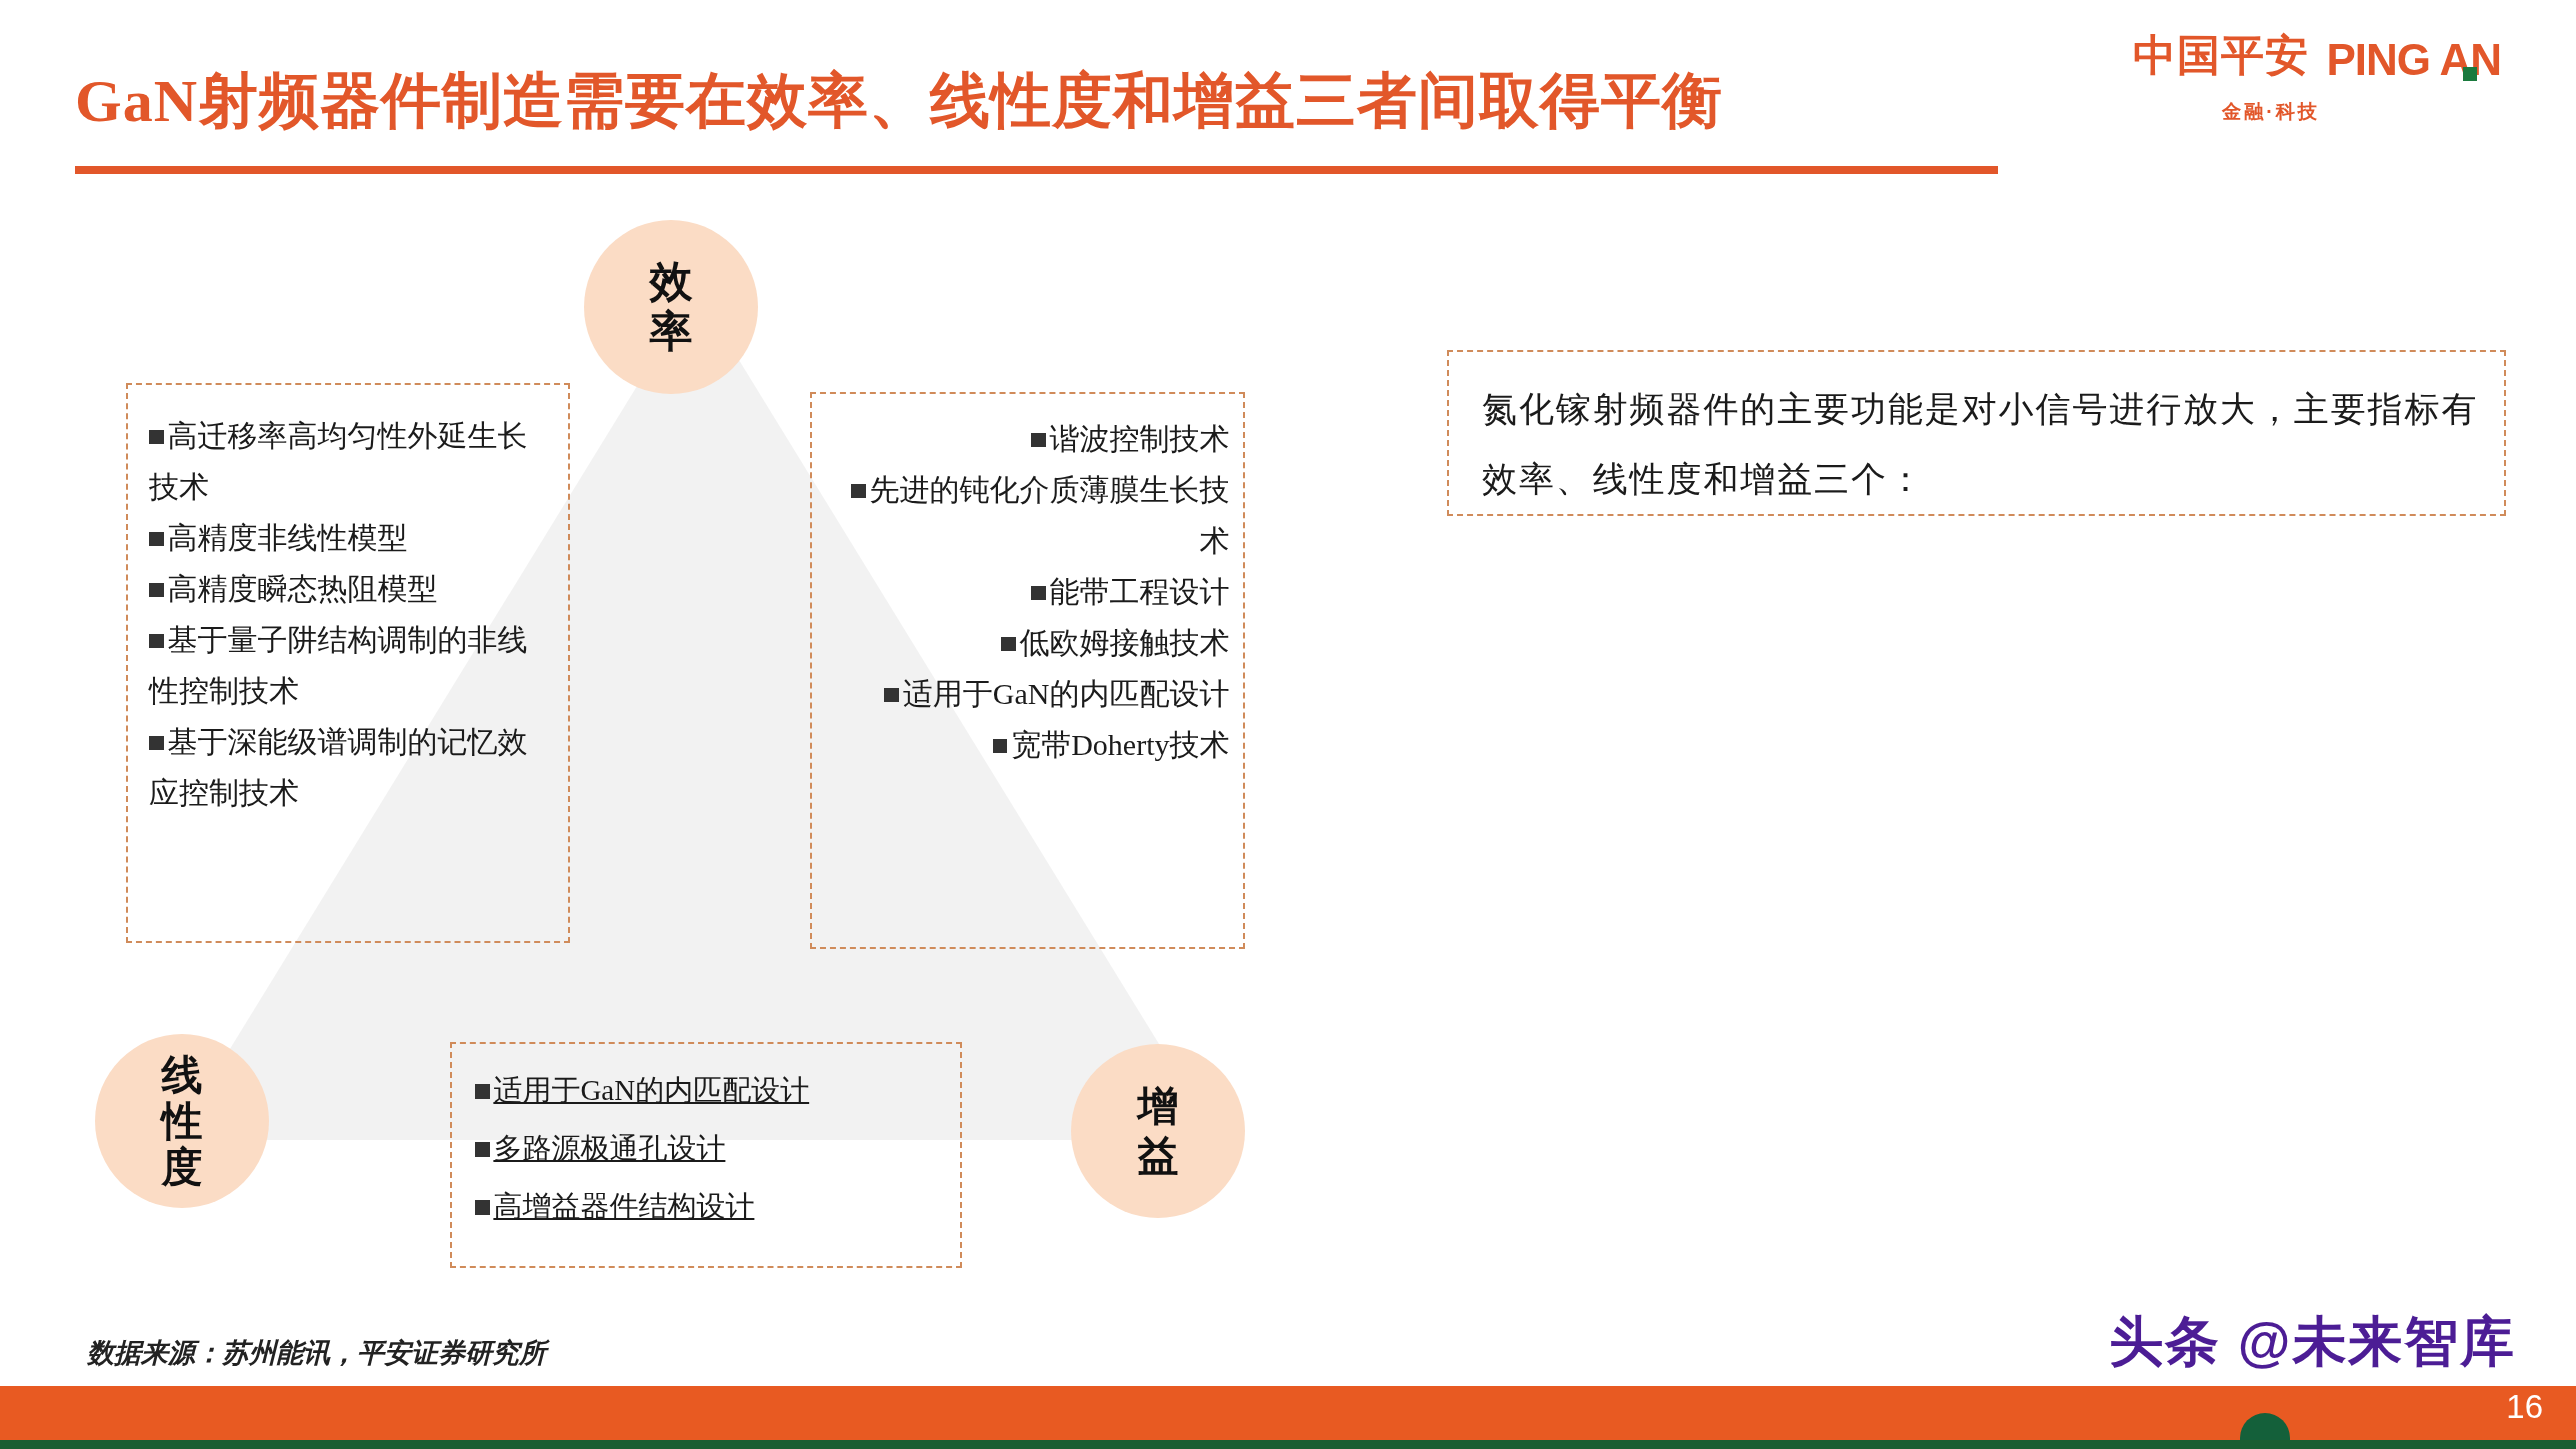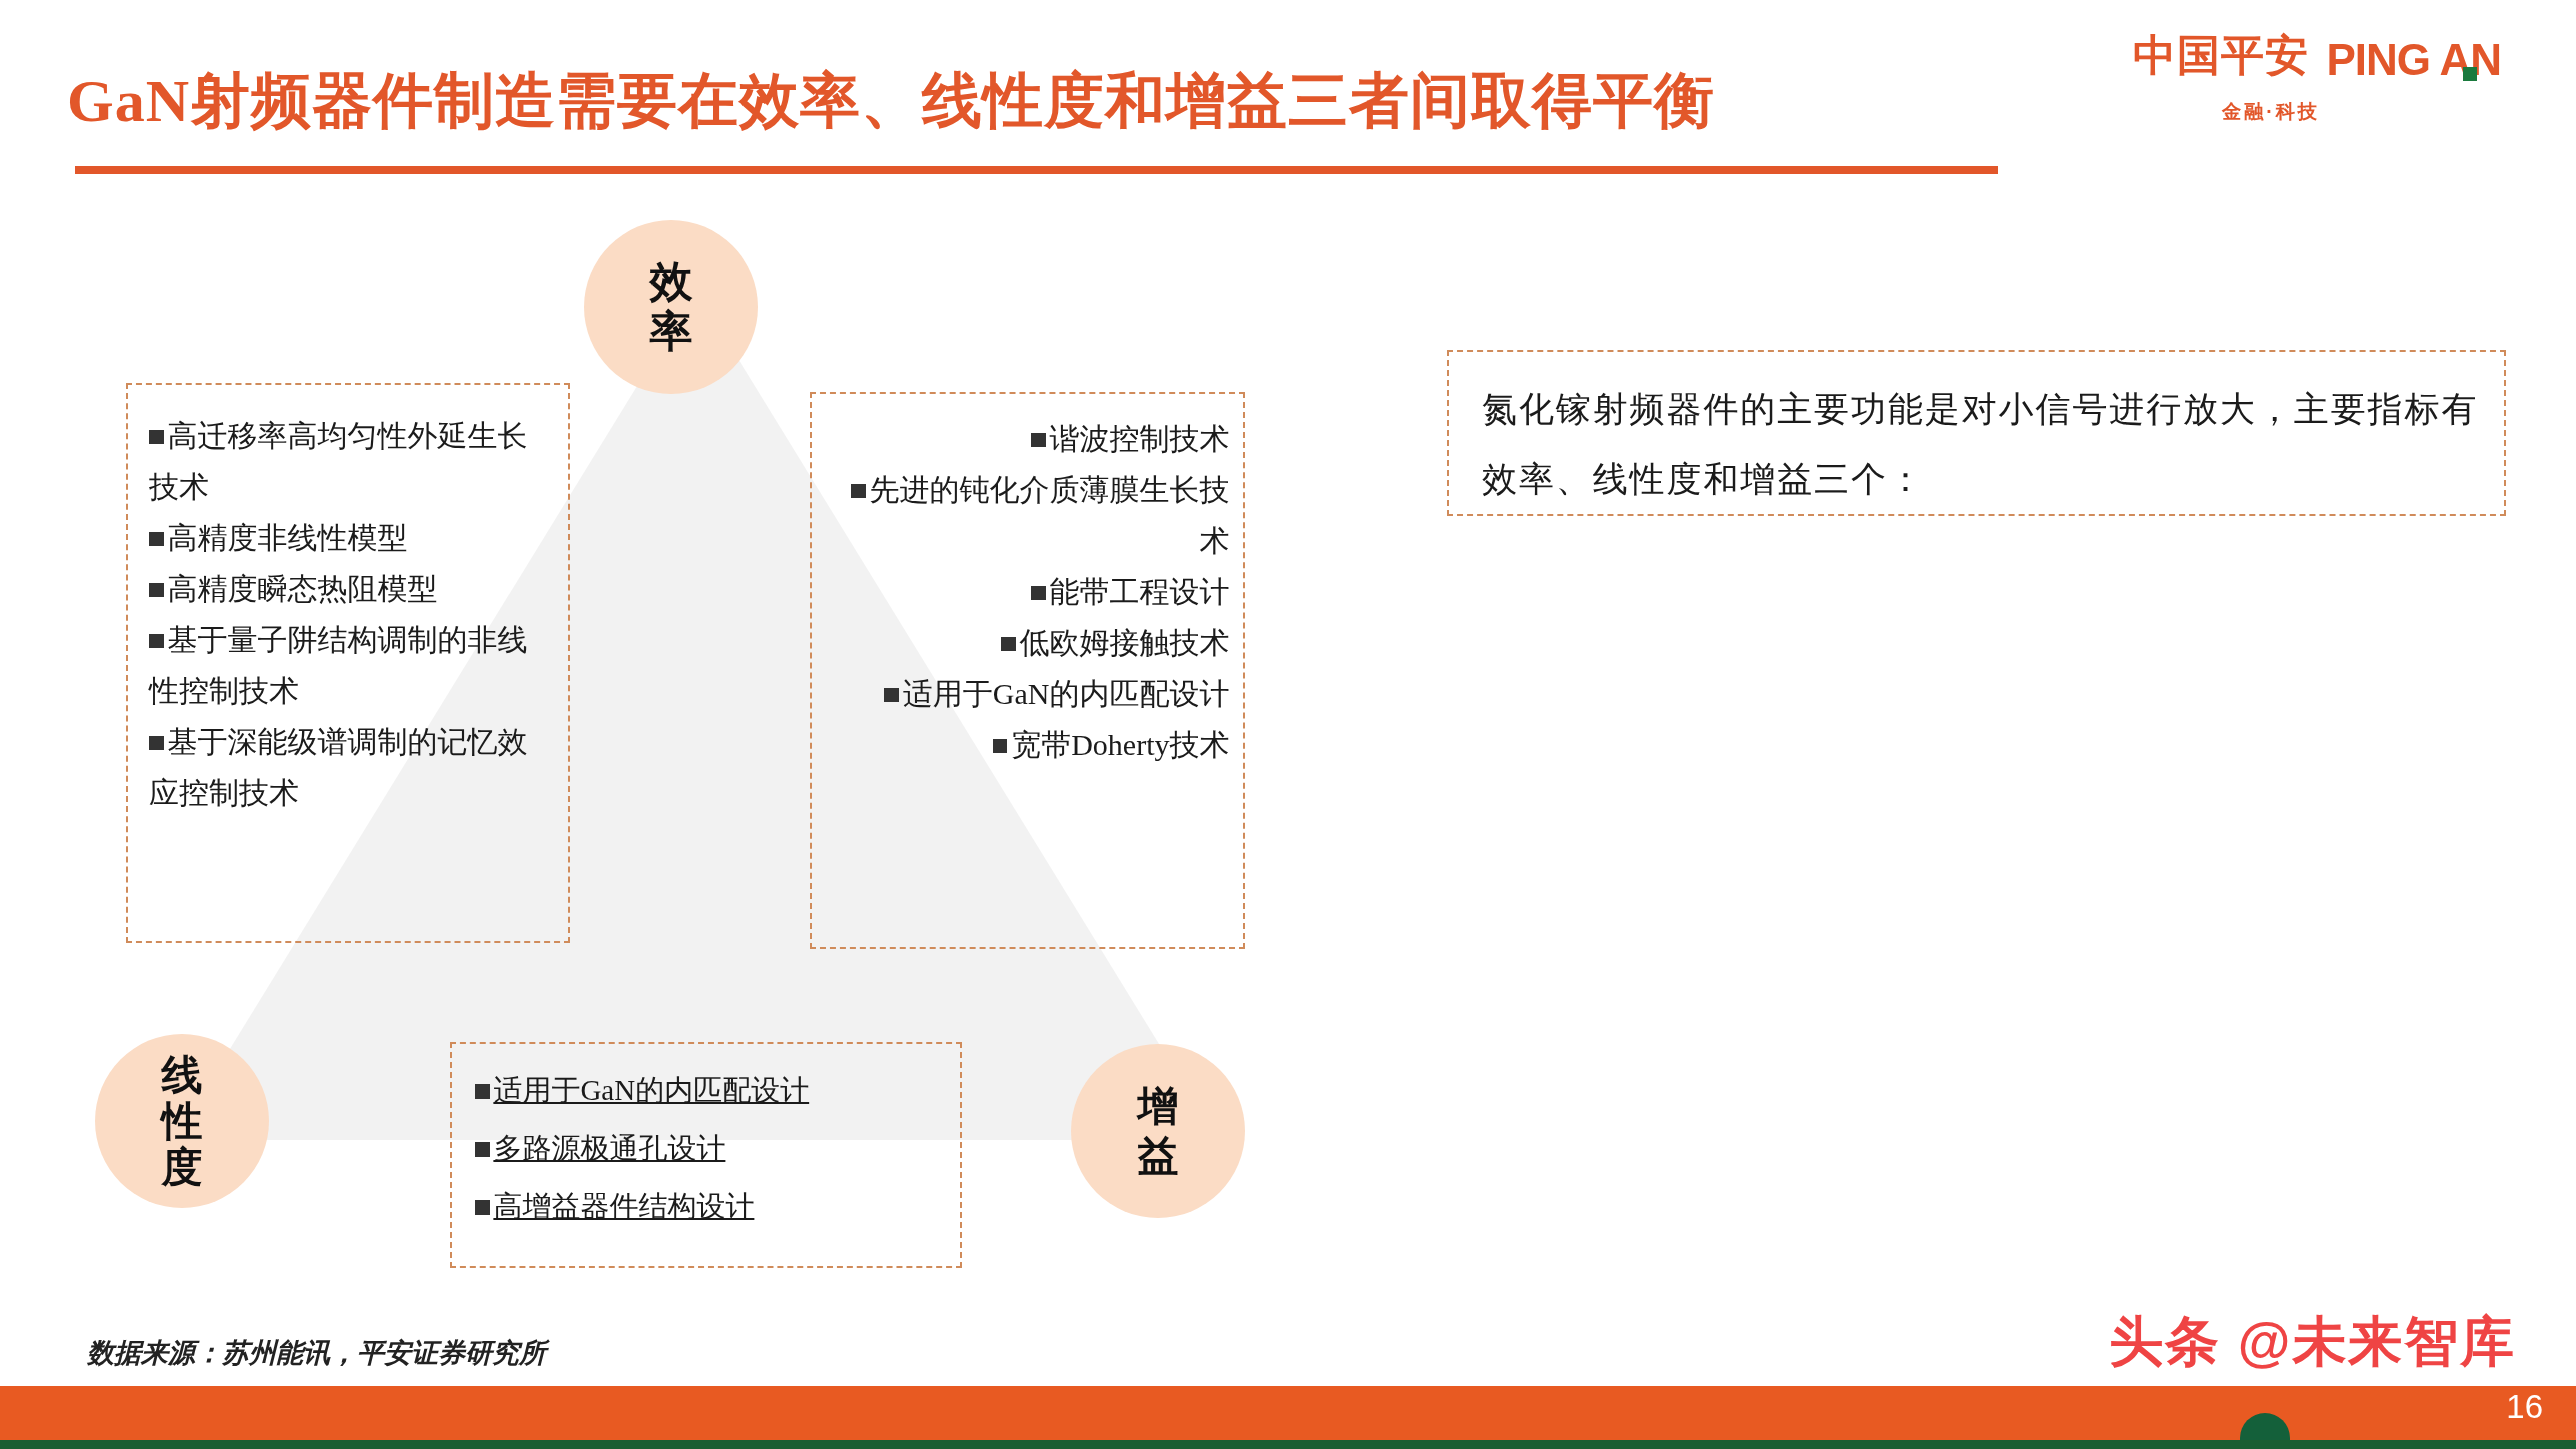--- a/index.html
+++ b/index.html
@@ -32,21 +32,21 @@
   }
   .logo-en .greendot{
     position:absolute;right:24px;bottom:3.9px;width:14.5px;height:14.5px;background:#1B7A3E;
   }
   .logo-sub{
     margin-top:13px;margin-left:89px;font-size:19.3px;color:#E2572A;letter-spacing:2.9px;
     font-family:"Liberation Sans","DejaVu Sans",sans-serif;font-weight:bold;
   }
 
   .title{
-    position:absolute;left:67px;top:60px;width:2010px;height:83px;
+    position:absolute;left:75px;top:60px;width:2010px;height:83px;
     color:#E2572A;font-size:60px;font-weight:bold;line-height:83px;
     font-family:"Liberation Serif","DejaVu Serif",serif;
     white-space:nowrap;letter-spacing:1px;
   }
   .title-rule{
     position:absolute;left:75px;top:166px;width:1923px;height:7.7px;background:#E2572A;
   }
 
   
   .tri{
@@ -101,21 +101,21 @@
     position:absolute;left:87px;top:1335px;font-size:27px;color:#222;
     font-family:"Liberation Serif","DejaVu Serif",serif;font-style:italic;font-weight:bold;
   }
   .footbar{position:absolute;left:0;top:1386px;width:2576px;height:56px;background:#E85A22;}
   .footgreen{position:absolute;left:0;top:1440px;width:2576px;height:9.7px;background:#1B5E32;}
   .pagenum{
     position:absolute;right:33px;top:1388px;font-size:33px;color:#fff;
     font-family:"Liberation Sans","DejaVu Sans",sans-serif;
   }
   .watermark{
-    position:absolute;right:60px;top:1306px;font-size:54px;font-weight:bold;color:#ef4444;
+    position:absolute;right:60px;top:1306px;font-size:54px;font-weight:bold;color:#4c1d95;
     font-family:"Liberation Sans","DejaVu Sans",sans-serif;
     text-shadow:-1.9px -1.9px 0 #fff,1.9px -1.9px 0 #fff,-1.9px 1.9px 0 #fff,1.9px 1.9px 0 #fff,
                 -2.9px 0 0 #fff,2.9px 0 0 #fff,0 -2.9px 0 #fff,0 2.9px 0 #fff;
     white-space:nowrap;letter-spacing:1.9px;
   }
   .wm-arc{
     position:absolute;right:286px;top:1413px;width:50px;height:29px;
     background:#14603A;border-radius:25px 25px 0 0;
   }
 </style>

